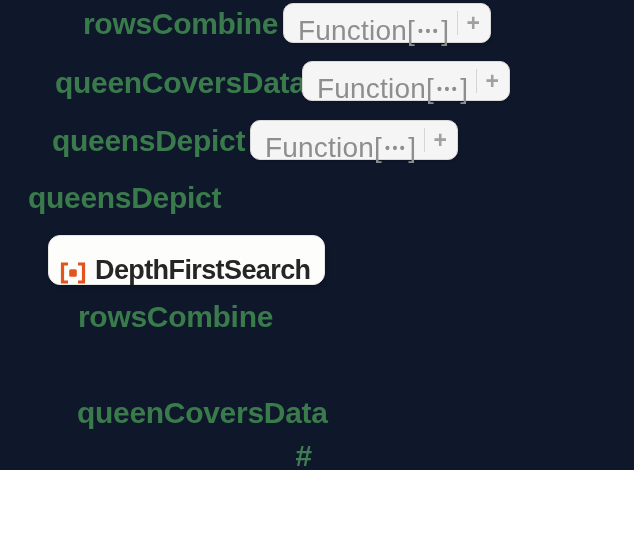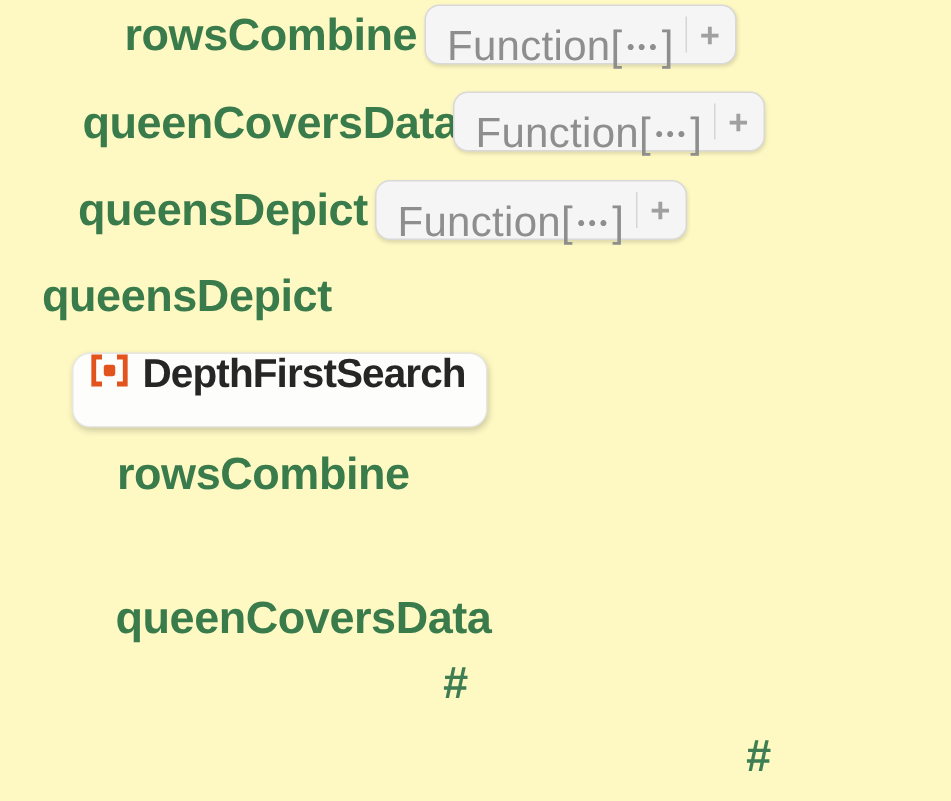--- a/index.html
+++ b/index.html
@@ -1,17 +1,17 @@
 <!DOCTYPE html>
 <html><head>
 <meta charset="utf-8">
 <style>
   html,body{margin:0;padding:0;background:#ffffff;}
   .canvas{
-    position:relative;width:634px;height:534px;background:#fef9c3;overflow:hidden;
+    position:relative;width:634px;height:470px;background:#0f172a;overflow:hidden;
     font-family:"Liberation Sans", sans-serif;
   }
   .ident{
     position:absolute;font-size:30px;font-weight:700;line-height:30px;
     color:#3a7b4c;white-space:nowrap;letter-spacing:-0.3px;
   }
   .slot{
     position:absolute;font-size:30px;font-weight:600;font-style:italic;
     line-height:30px;color:#3f7d52;white-space:nowrap;
   }
@@ -31,21 +31,21 @@
     position:relative;top:-4px;padding:0 1px 0 3px;
   }
   .fdivider{
     width:1px;height:24px;background:#d5d5d5;margin:0 2px 0 8px;flex:none;
   }
   .fplus{
     width:26px;text-align:center;font-size:23px;font-weight:700;color:#a0a0a0;
     line-height:26px;flex:none;cursor:pointer;
   }
   .badge{
-    position:absolute;height:50px;display:inline-flex;align-items:flex-start;
+    position:absolute;height:50px;display:inline-flex;align-items:flex-end;
     background:#fdfdfc;border:1px solid #e6e6e3;border-radius:12px;
     box-shadow:1px 2px 4px rgba(0,0,0,0.18);
     padding:0 14px 0 10px;box-sizing:border-box;gap:8px;cursor:pointer;
   }
   .rf-icon{flex:none;display:inline-flex;align-items:center;}
   .rf-label{
     font-size:27px;font-weight:700;color:#262626;line-height:27px;
     letter-spacing:-0.6px;white-space:nowrap;
   }
 </style>

